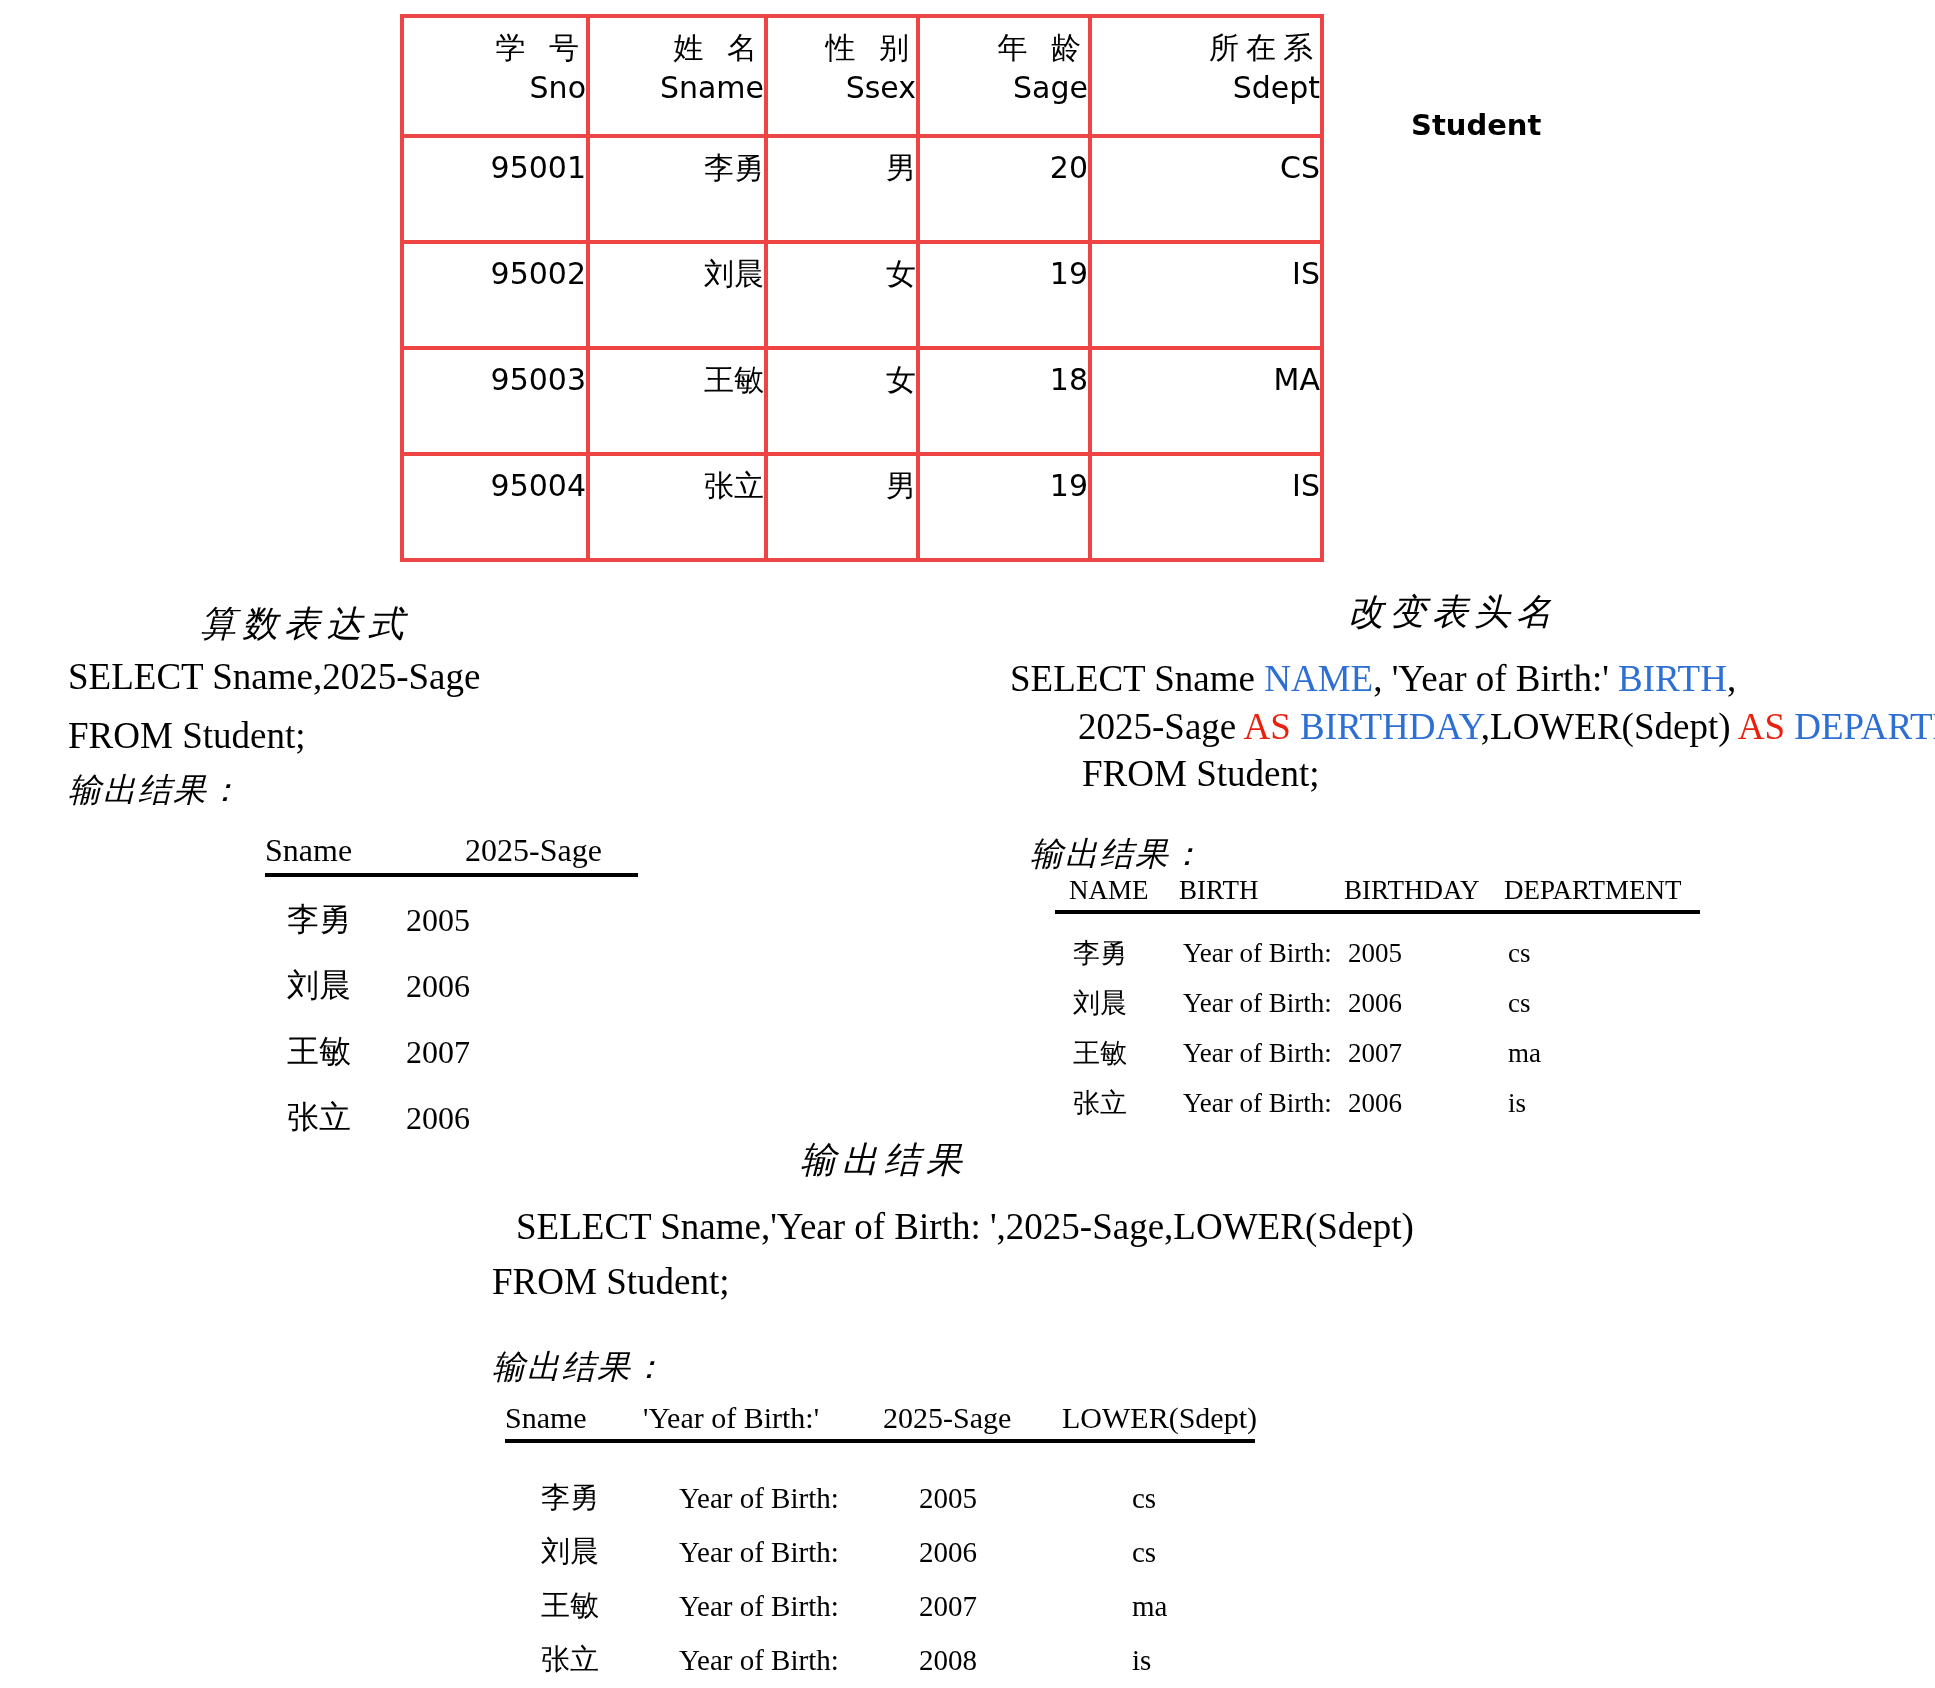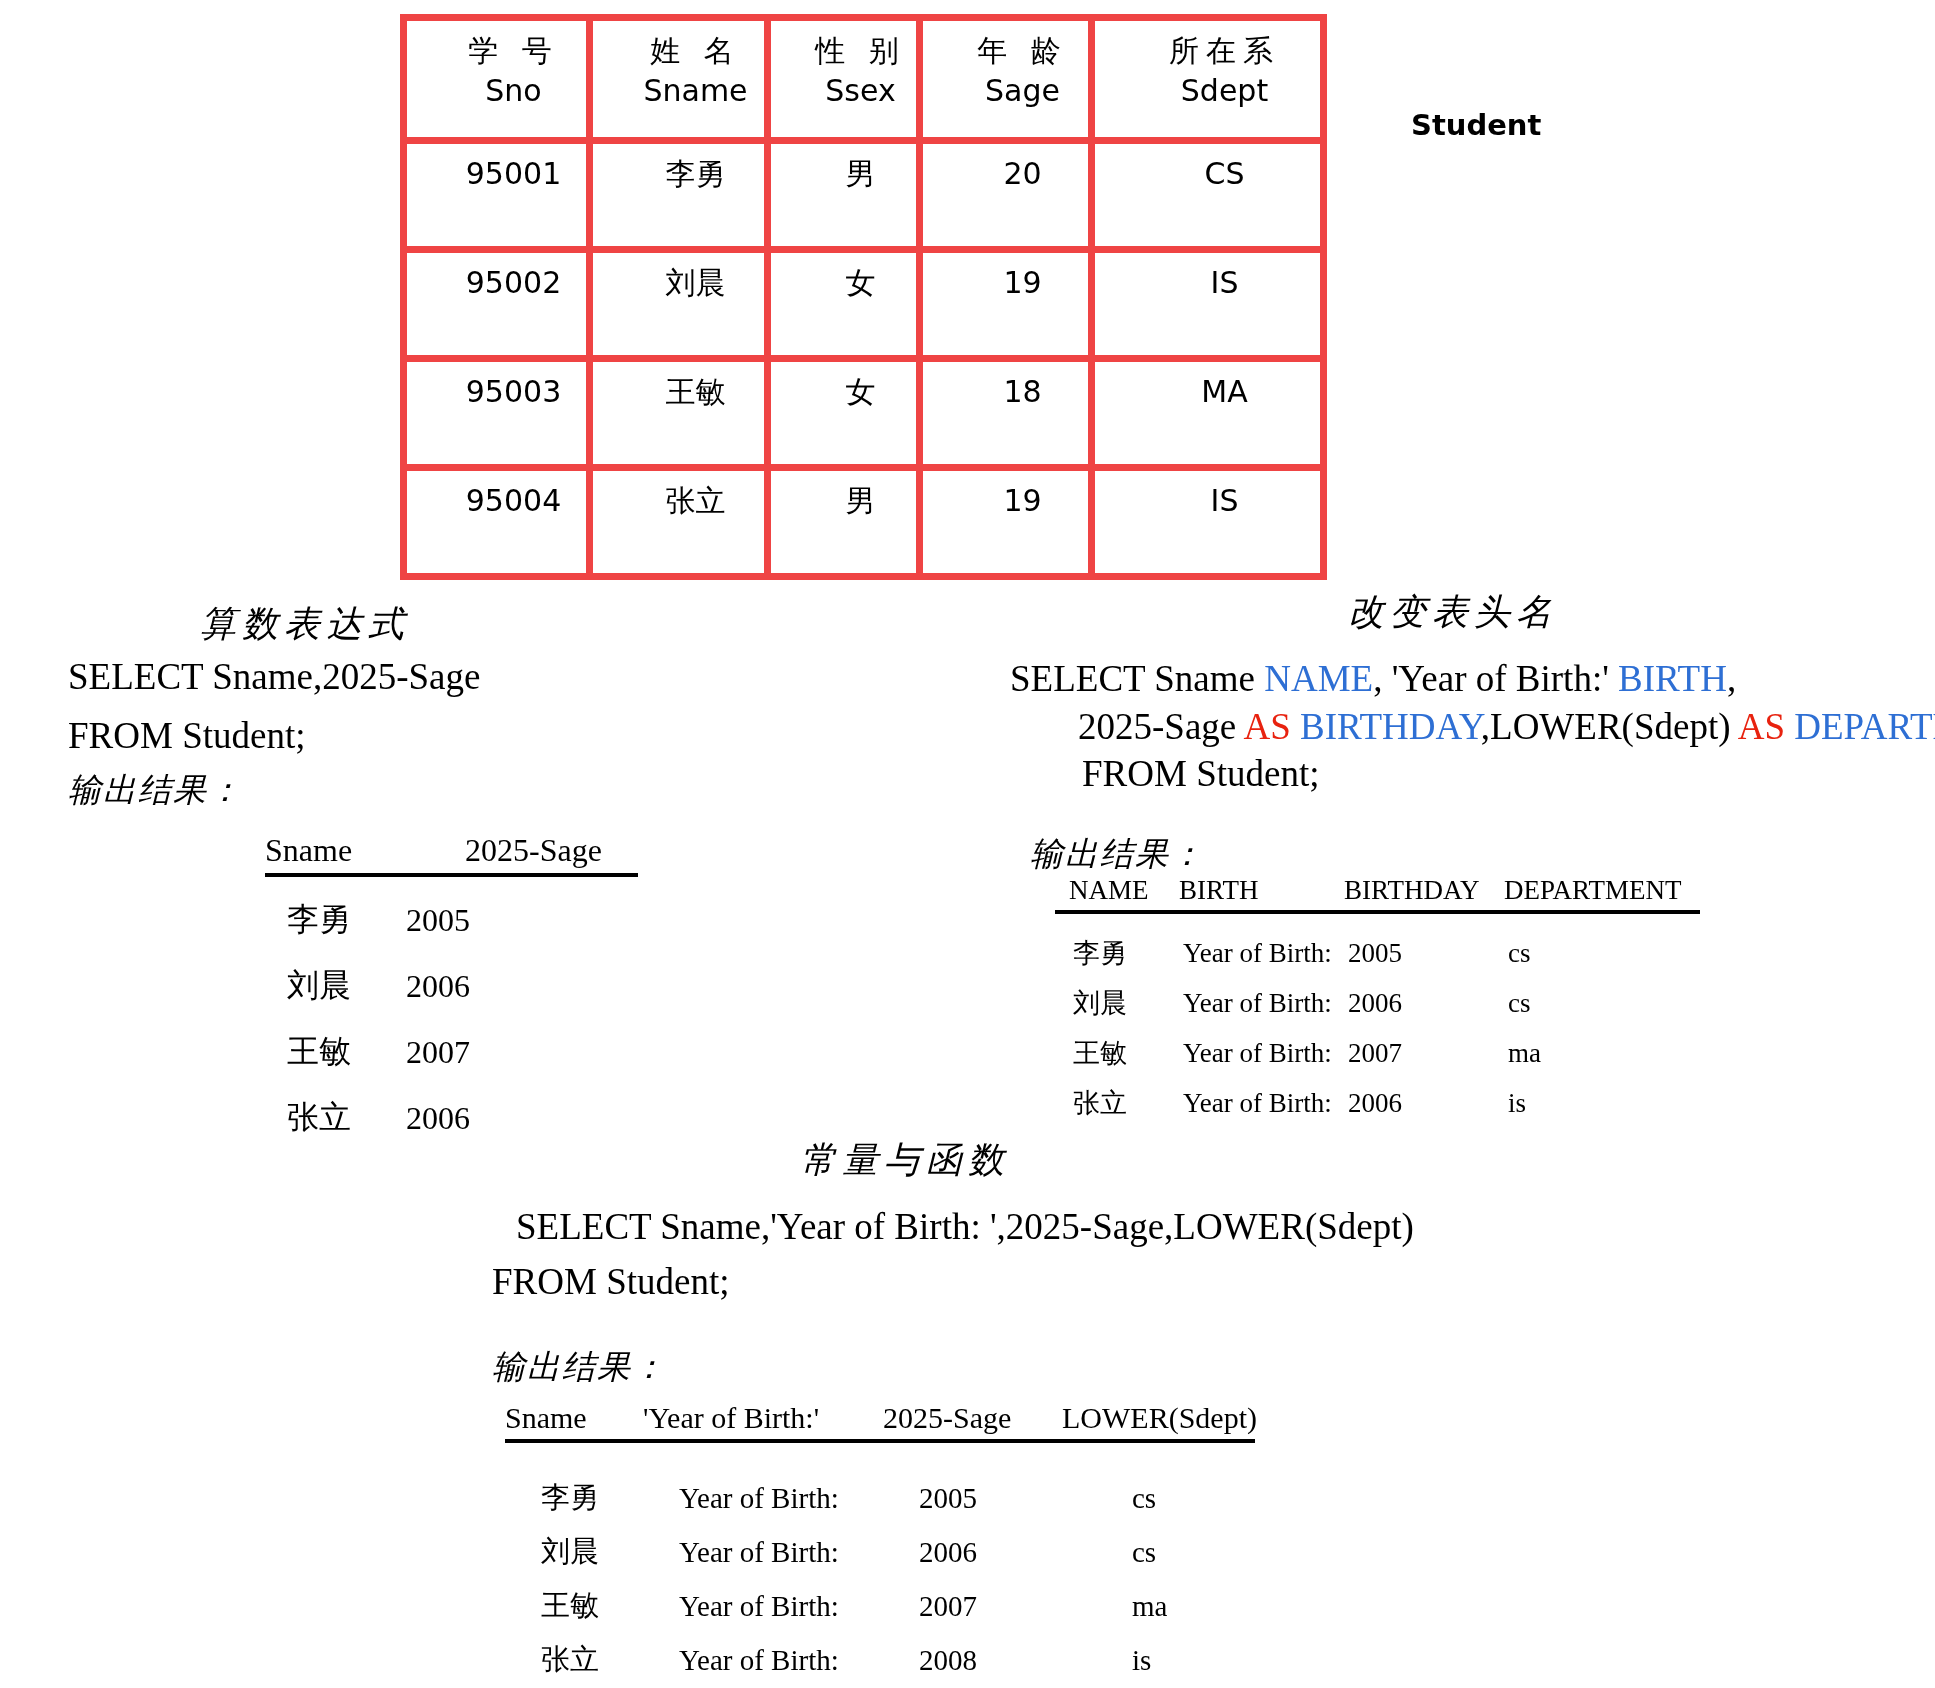--- a/index.html
+++ b/index.html
@@ -19,26 +19,26 @@
 
   
   #student-table {
     left: 400px;
     top: 14px;
     width: 920px;
     border-collapse: collapse;
     table-layout: fixed;
   }
   #student-table td, #student-table th {
-    border: 7px solid #ef4444;
+    border: 4px solid #ef4444;
     padding: 10px 0 10px 34px;
     font-family: "DejaVu Sans", "Liberation Sans", sans-serif;
     font-size: 30px;
     font-weight: normal;
-    text-align: center;
+    text-align: right;
     vertical-align: top;
     line-height: 1.32;
   }
   #student-table thead th { height: 96px; }
   #student-table tbody td { height: 82px; }
   #student-table .cn {
     display: block;
     letter-spacing: 7px;
     font-family: "DejaVu Sans", "Liberation Sans", sans-serif;
   }
@@ -288,21 +288,21 @@
       <tr>
         <td class="c0">张立</td>
         <td class="c1">Year of Birth:</td>
         <td class="c2">2006</td>
         <td class="c3">is</td>
       </tr>
     </tbody>
   </table>
 </div>
 
-<div class="abs section-heading" style="left:800px; top:1136px;">常量与函数</div>
+<div class="abs section-heading" style="left:800px; top:1136px;">输出结果</div>
 
 <div class="abs sql-line" style="left:516px; top:1203px;">SELECT Sname,'Year of Birth: ',2025-Sage,LOWER(Sdept)</div>
 <div class="abs sql-line" style="left:492px; top:1258px;">FROM Student;</div>
 
 <div class="abs label-cn" style="left:492px; top:1345px;">输出结果：</div>
 
 <div class="abs result" id="result-const">
   <table>
     <thead>
       <tr>

